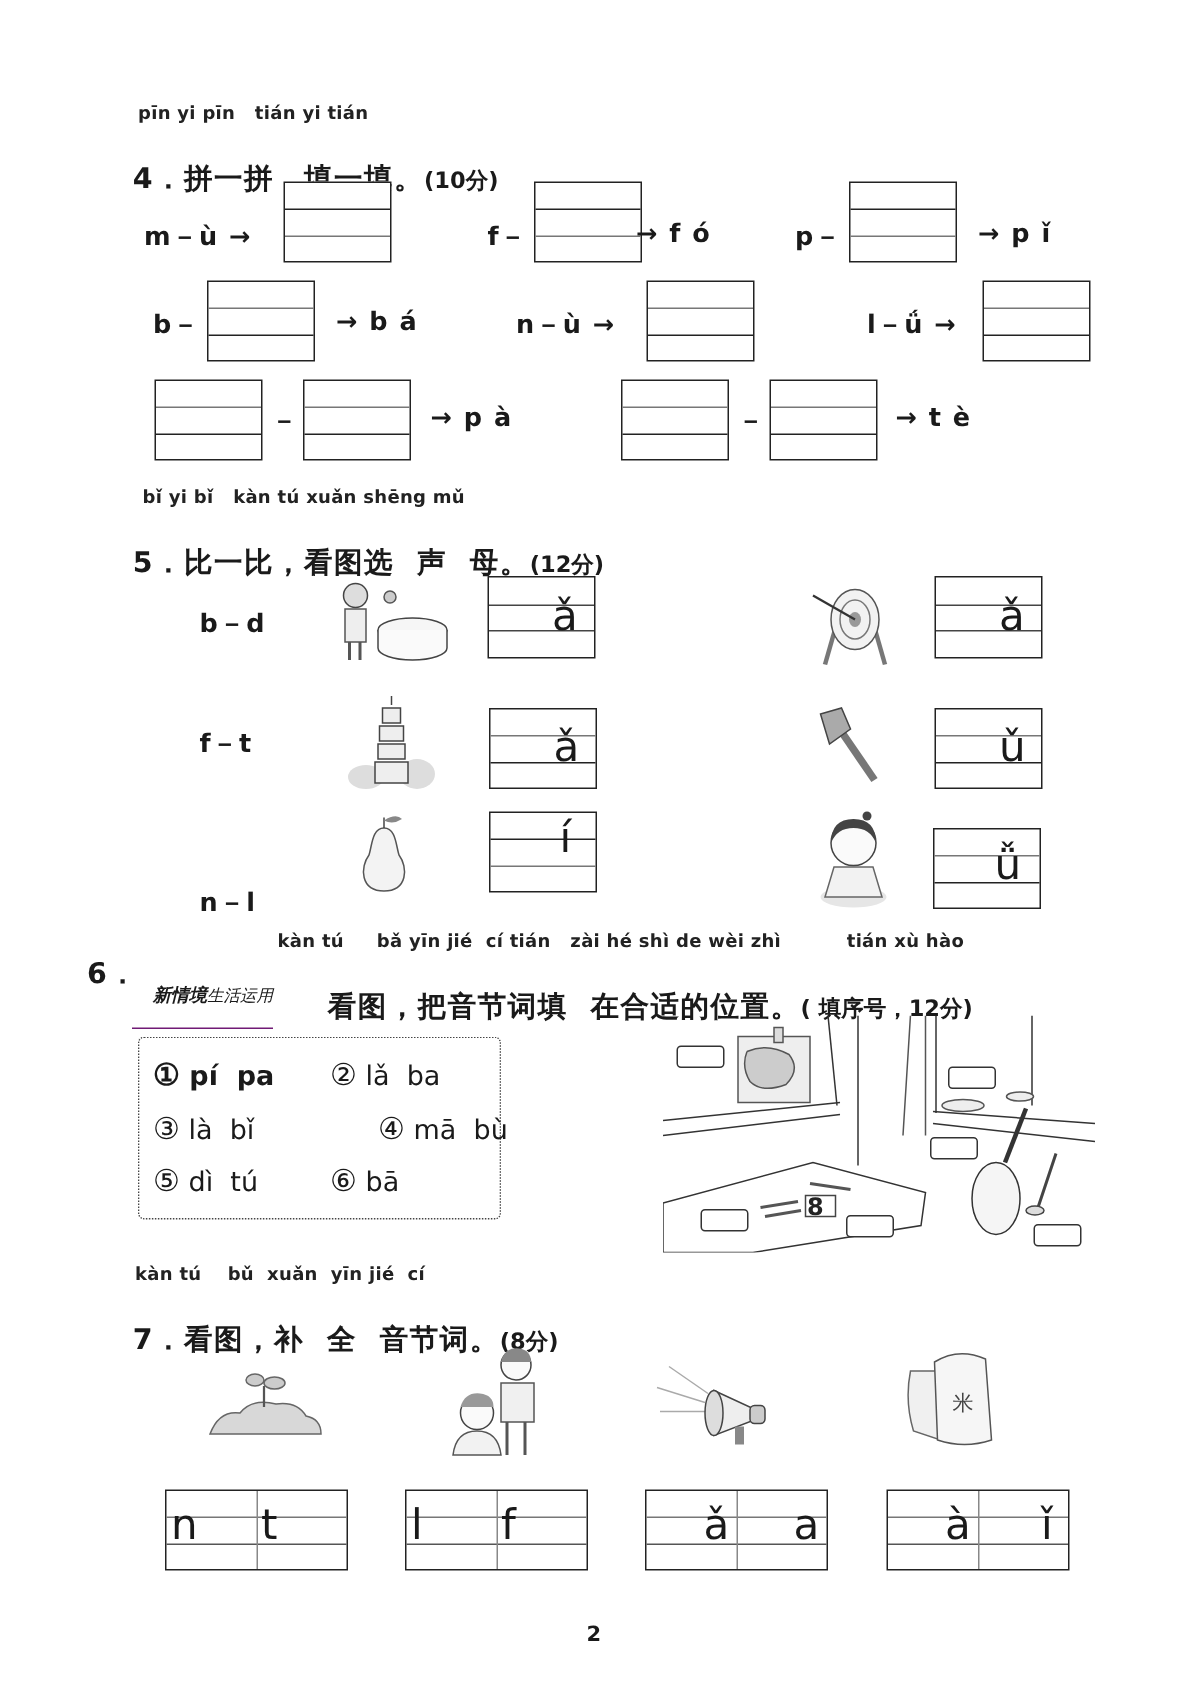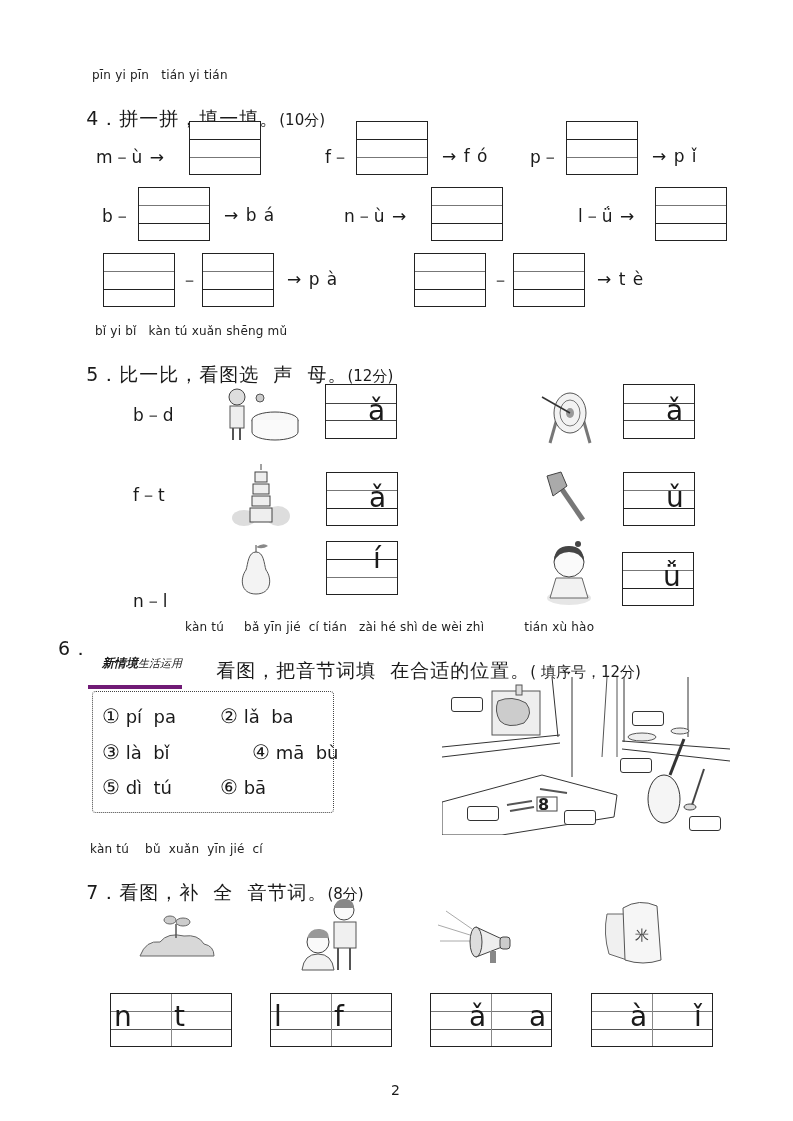--- a/index.html
+++ b/index.html
@@ -1,37 +1,37 @@
 <!DOCTYPE html>
 <html><head>
   <meta charset="utf-8">
   <style>
     html, body { margin: 0; padding: 0; background: #ffffff; }
     body { width: 793px; height: 1121px; position: relative; overflow: hidden;
       font-family: "DejaVu Sans", sans-serif; color: #1a1a1a; }
-    .abs { position: absolute; }
+    .abs { position: absolute; font-weight: bold; }
     .py { font-size: 12px; color: #222; white-space: pre; letter-spacing: 0.2px; }
     .qtitle { font-size: 19px; white-space: pre; letter-spacing: 1px; }
     .qtitle .score { font-size: 15px; letter-spacing: 0; }
     .label { font-size: 17px; white-space: pre; letter-spacing: 1px; }
     
     .grid { position: absolute; border: 1.5px solid #222; box-sizing: border-box; background: #fff; }
     .grid .l1, .grid .l2 { position: absolute; left: 0; right: 0; height: 0; }
     .grid .l1 { top: 33.3%; border-top: 1.2px solid #222; }
     .grid .l2 { top: 66.6%; border-top: 1.2px solid #777; }
     .grid.b .l1 { border-top-color: #777; }
     .grid.b .l2 { border-top-color: #222; }
     .grid .ch { position: absolute; font-size: 28px; line-height: 1; font-family: "DejaVu Sans", sans-serif; }
     .grid .mid { position: absolute; top: 0; bottom: 0; border-left: 1.2px solid #888; }
     .pic { position: absolute; }
     .opt-box { position: absolute; border: 1.5px dotted #444; border-radius: 4px; }
     .opt { position: absolute; font-size: 18px; white-space: pre; }
     .opt .num { font-family: "DejaVu Serif", serif; font-size: 20px; }
     .tag { position: absolute; width: 30px; height: 13px; border: 1px solid #333; border-radius: 3px; background: #fff; }
-    .badge { position: absolute; font-size: 11px; font-style: italic; white-space: pre; border-bottom: 4px solid #701a75; }
+    .badge { position: absolute; font-size: 11px; font-style: italic; white-space: pre; border-bottom: 1px solid #701a75; }
     .badge b { font-size: 12px; }
   </style>
 </head>
 <body>
 
 <section>
   <div class="abs py" style="left:92px;top:68px;">pīn yi pīn   tián yi tián</div>
   <div class="abs qtitle" style="left:58px;top:84px;">
     <span>4．</span><span>拼一拼，填一填。</span><span class="score">(10分)</span>
   </div>
@@ -40,21 +40,21 @@
   <div class="grid" style="left:189px;top:121px;width:72px;height:54px;">
       <div class="l1"></div>
       <div class="l2"></div>
     </div>
 
   <div class="abs label" style="left:325px;top:146px;">f－</div>
   <div class="grid" style="left:356px;top:121px;width:72px;height:54px;">
       <div class="l1"></div>
       <div class="l2"></div>
     </div>
-  <div class="abs label" style="left:442px;top:146px;">→ f ó</div>
+  <div class="abs label" style="left:424px;top:146px;">→ f ó</div>
 
   <div class="abs label" style="left:530px;top:146px;">p－</div>
   <div class="grid" style="left:566px;top:121px;width:72px;height:54px;">
       <div class="l1"></div>
       <div class="l2"></div>
     </div>
   <div class="abs label" style="left:652px;top:146px;">→ p ǐ</div>
 
   <div class="abs label" style="left:102px;top:205px;">b－</div>
   <div class="grid b" style="left:138px;top:187px;width:72px;height:54px;">
@@ -187,21 +187,21 @@
   <div class="abs py" style="left:185px;top:620px;">kàn tú     bǎ yīn jié  cí tián   zài hé shì de wèi zhì          tián xù hào</div>
   <div class="abs qtitle" style="left:58px;top:636px;">6．</div>
   <div class="badge" style="left:88px;top:642px;">
     <b>新情境</b><span>生活运用</span>
   </div>
   <div class="abs qtitle" style="left:188px;top:636px;">
     <span>看图，把音节词填  在合适的位置。</span><span class="score">( 填序号，12分)</span>
   </div>
 
   <div class="opt-box" style="left:92px;top:691px;width:240px;height:120px;"></div>
-  <div class="opt" style="left:102px;top:704px;"><span class="num">①</span> <span>pí  pa</span></div>
+  <div class="opt" style="left:102px;top:704px;font-weight:bold;"><span class="num">①</span> <span>pí  pa</span></div>
   <div class="opt" style="left:220px;top:704px;"><span class="num">②</span> <span>lǎ  ba</span></div>
   <div class="opt" style="left:102px;top:740px;"><span class="num">③</span> <span>là  bǐ</span></div>
   <div class="opt" style="left:220px;top:740px;margin-left:32px;"><span class="num">④</span> <span>mā  bù</span></div>
   <div class="opt" style="left:102px;top:775px;"><span class="num">⑤</span> <span>dì  tú</span></div>
   <div class="opt" style="left:220px;top:775px;"><span class="num">⑥</span> <span>bā</span></div>
 
   <svg class="pic" style="left:442px;top:677px;" width="288" height="158">
 
     <line x1="0" y1="70" x2="118" y2="58" stroke="#333"></line>
     <line x1="0" y1="80" x2="118" y2="66" stroke="#333"></line>

